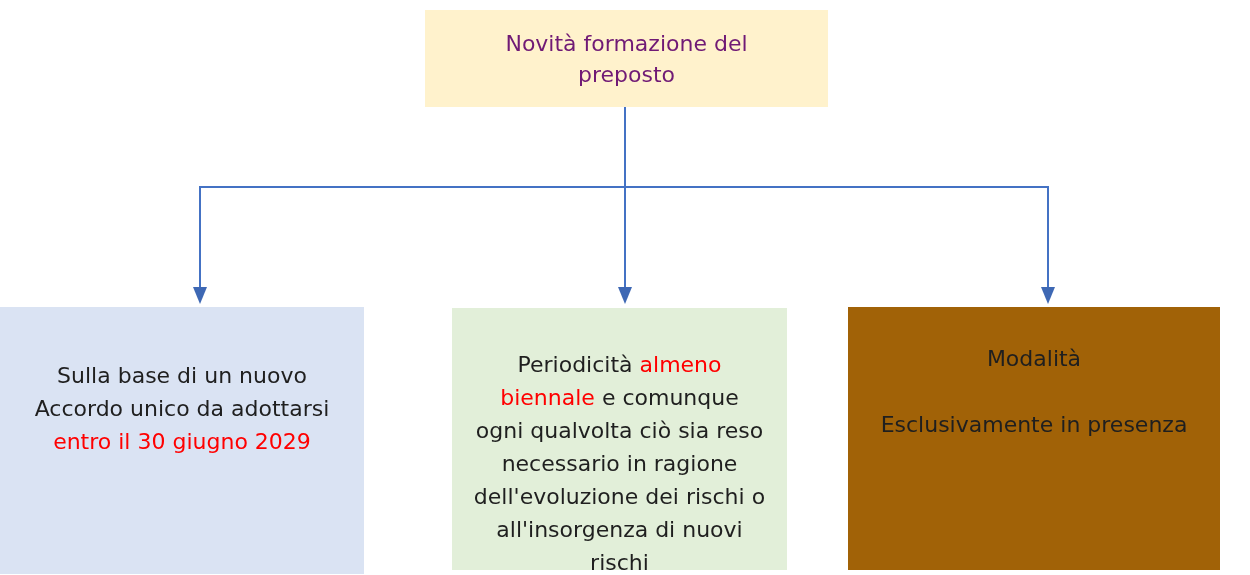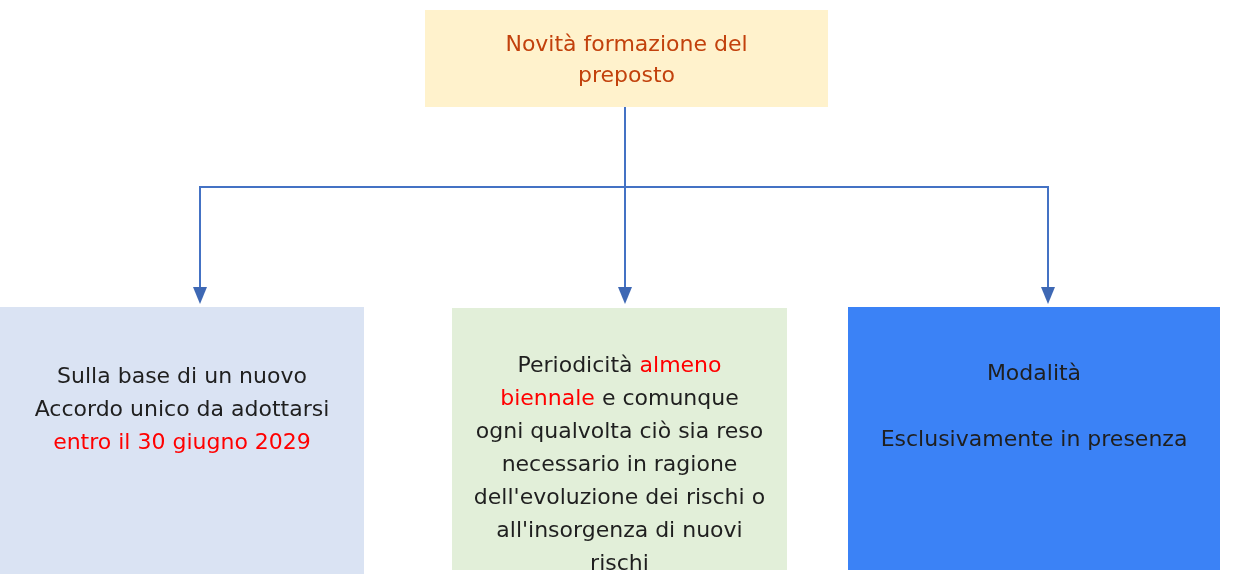--- a/index.html
+++ b/index.html
@@ -18,28 +18,28 @@
     text-align: center;
     white-space: pre-line;
     font-size: 22px;
     line-height: 33px;
     color: #1f1f1f;
   }
 
   .title-box {
     left: 425px; top: 10px; width: 403px; height: 97px;
     background: #FFF2CC;
-    color: #c2410c;
+    color: #701a75;
     display: flex; align-items: center; justify-content: center;
     line-height: 31px;
   }
 
   .box-left   { left: 0px;   top: 307px; width: 364px; height: 267px; background: #DAE3F3; padding-top: 19px; }
   .box-middle { left: 452px; top: 308px; width: 335px; height: 262px; background: #E2EFD9; padding-top: 7px; }
-  .box-right  { left: 848px; top: 307px; width: 372px; height: 263px; background: #3b82f6; padding-top: 16px; }
+  .box-right  { left: 848px; top: 307px; width: 372px; height: 263px; background: #a16207; padding-top: 2px; }
 
   .red { color: #FF0000; }
 
   svg.connectors {
     position: absolute; inset: 0;
     pointer-events: none;
   }
   .connector-line { stroke: #4472C4; stroke-width: 2; fill: none; }
   .arrow-head { fill: #3E68B4; stroke: none; }
 </style>

